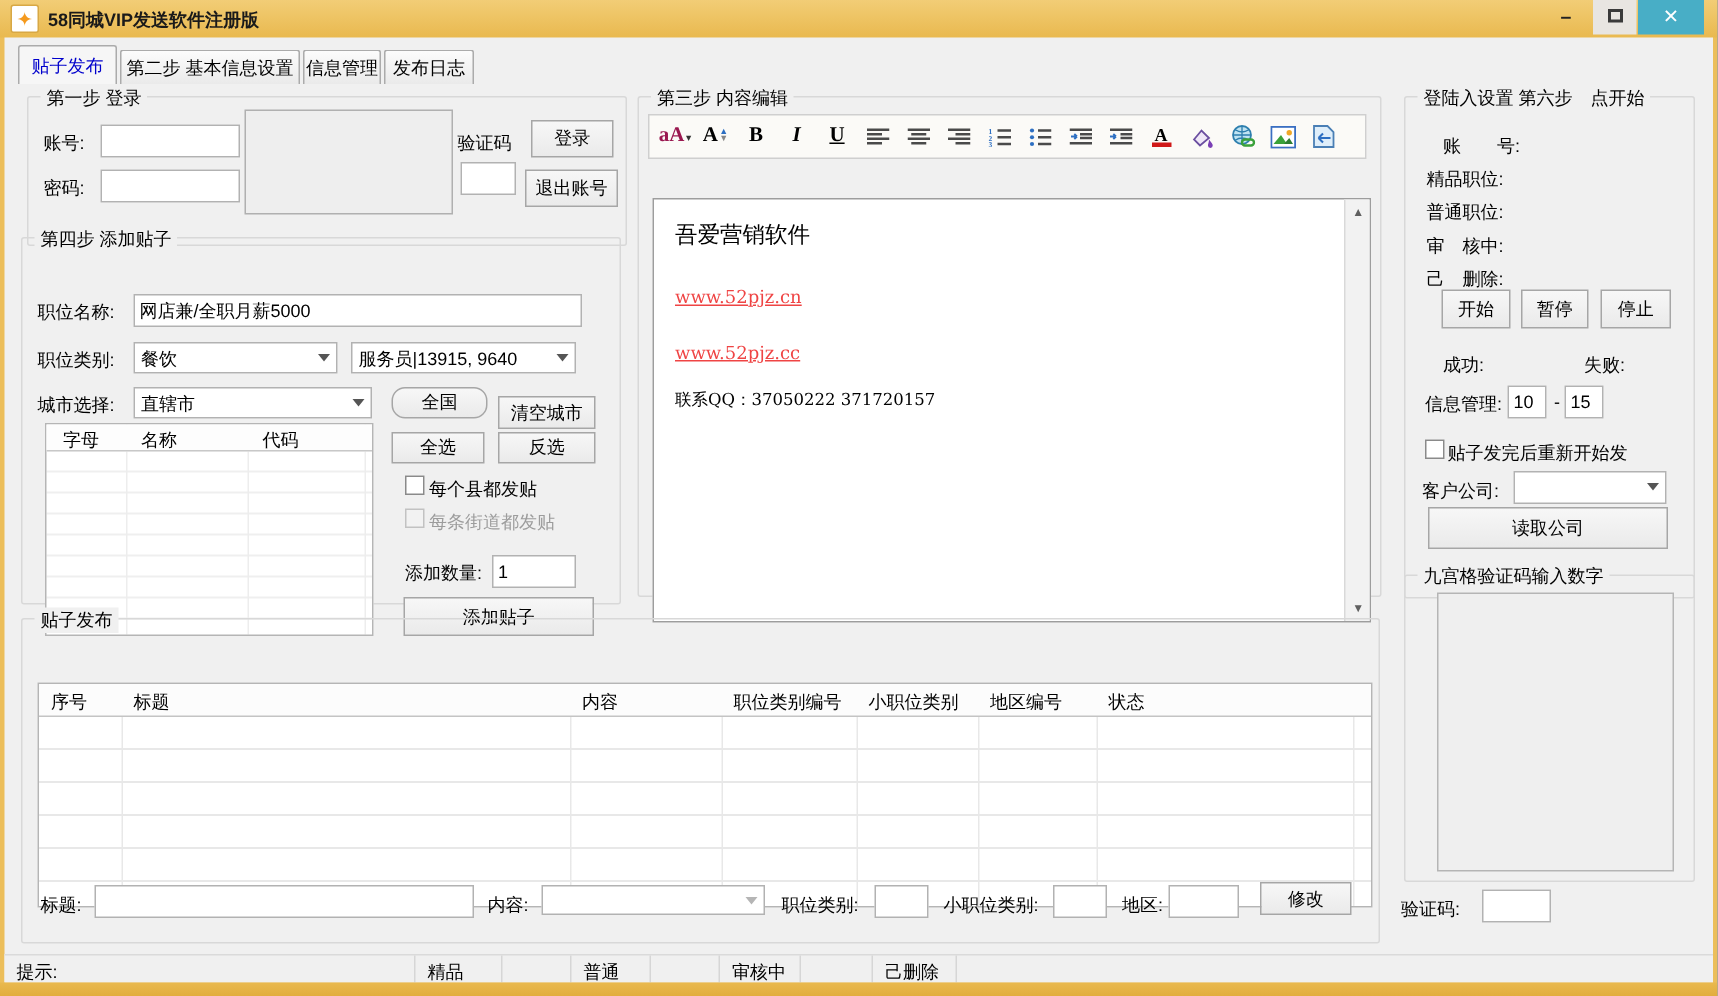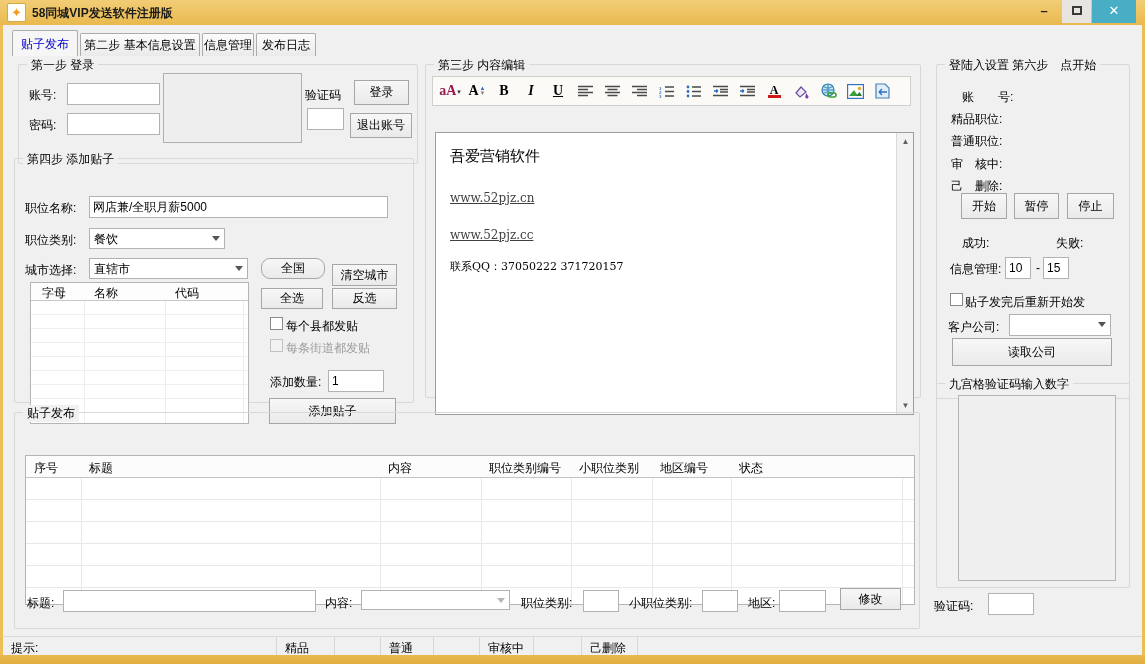--- a/index.html
+++ b/index.html
@@ -51,21 +51,21 @@
     background-repeat:no-repeat,no-repeat,no-repeat,no-repeat,no-repeat,no-repeat,no-repeat,repeat; }
   .bigtable .hdr { position:absolute; left:0; top:0; right:0; height:22px; background:#fcfcfc; border-bottom:1px solid #c4c4c4; }
   .bigtable .hdr span { position:absolute; top:4px; white-space:nowrap; }
   
   .toolbar { position:absolute; left:432px; top:76px; width:479px; height:30px; background:#fbfaf7; border:1px solid #cfcfcf; display:flex; align-items:center; gap:3px; padding:0 5px; }
   .ico { width:24px; height:24px; display:flex; align-items:center; justify-content:center; font-family:"Liberation Serif","DejaVu Serif",serif; font-weight:bold; font-size:14px; position:relative; }
   .editor { position:absolute; left:432px; top:107px; width:479px; height:283px; background:#fff; border:1px solid #9d9d9d; }
   .editor .content { position:absolute; left:0; top:0; right:17px; bottom:0; padding:14px 0 0 14px; font-family:"DejaVu Serif","Liberation Serif",serif; }
   .editor .sbar { position:absolute; right:0; top:0; width:17px; bottom:0; background:#f2f2f2; border-left:1px solid #d9d9d9; }
   .editor .sbar .a { position:absolute; left:0; width:17px; height:17px; text-align:center; font-size:8px; color:#606060; line-height:17px; }
-  a.elink { color:#404040; text-decoration:underline; }
+  a.elink { color:#ef4444; text-decoration:underline; }
   
   .statusbar { position:absolute; left:0; top:611px; width:1139px; height:19px; background:#f0f0f0; border-top:1px solid #dadada; display:flex; }
   .statusbar .seg { height:100%; border-right:1px solid #d6d6d6; padding:3px 0 0 8px; white-space:nowrap; }
   .bottom-strip { position:absolute; left:0; top:655px; width:1145px; height:9px; background:linear-gradient(#e9b94f,#e2ad3e); }
   .rlabel { position:absolute; white-space:nowrap; }
   .svgline { stroke:#4a4a4a; stroke-width:1.6; }
 </style>
 </head>
 <body>
 
@@ -107,20 +107,24 @@
       <span class="gtitle">第四步 添加贴子</span>
 
       <span class="lbl" style="left:10px; top:41px;">职位名称:</span>
       <input class="inp" style="left: 74px; top: 37px; width: 299px; height: 20px;" value="网店兼/全职月薪5000">
 
       <span class="lbl" style="left:10px; top:73px;">职位类别:</span>
       <div class="combo" style="left:74px; top:69px; width:136px; height:21px;">
         <span class="val">餐饮</span>
         <span class="arr"></span>
       </div>
+      <div class="combo" style="left:219px; top:69px; width:150px; height:21px;">
+        <span class="val">服务员|13915, 9640</span>
+        <span class="arr"></span>
+      </div>
 
       <span class="lbl" style="left:10px; top:103px;">城市选择:</span>
       <div class="combo" style="left:74px; top:99px; width:159px; height:21px;">
         <span class="val">直辖市</span>
         <span class="arr"></span>
       </div>
 
       <div class="citylist" style="left:15px; top:123px;">
         <div class="hdr">
           <span class="lbl" style="left:11px; top:2px;">字母</span>

